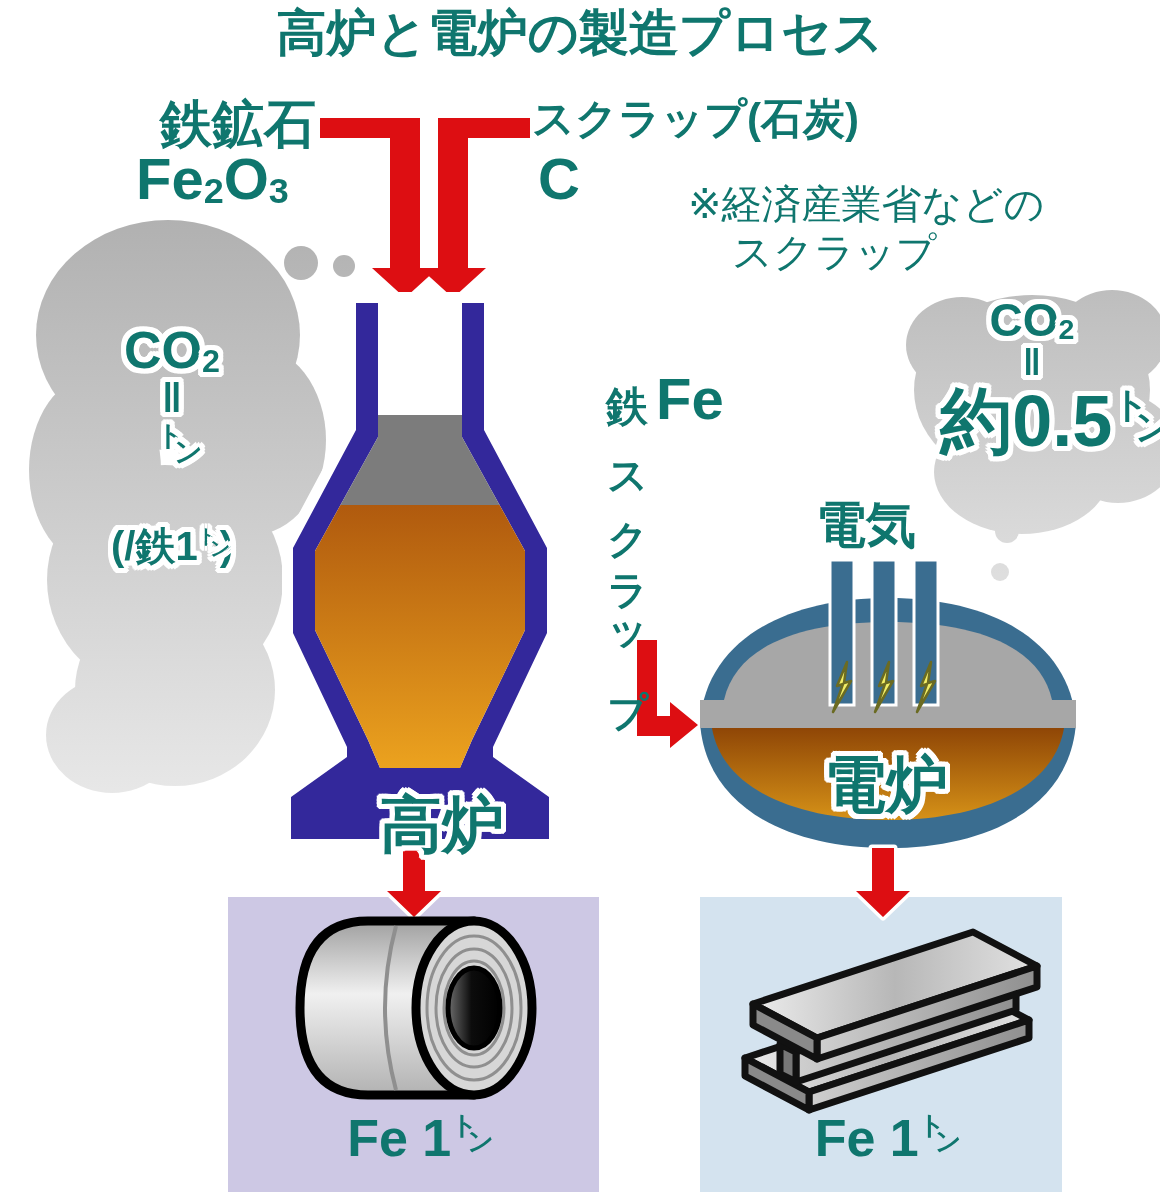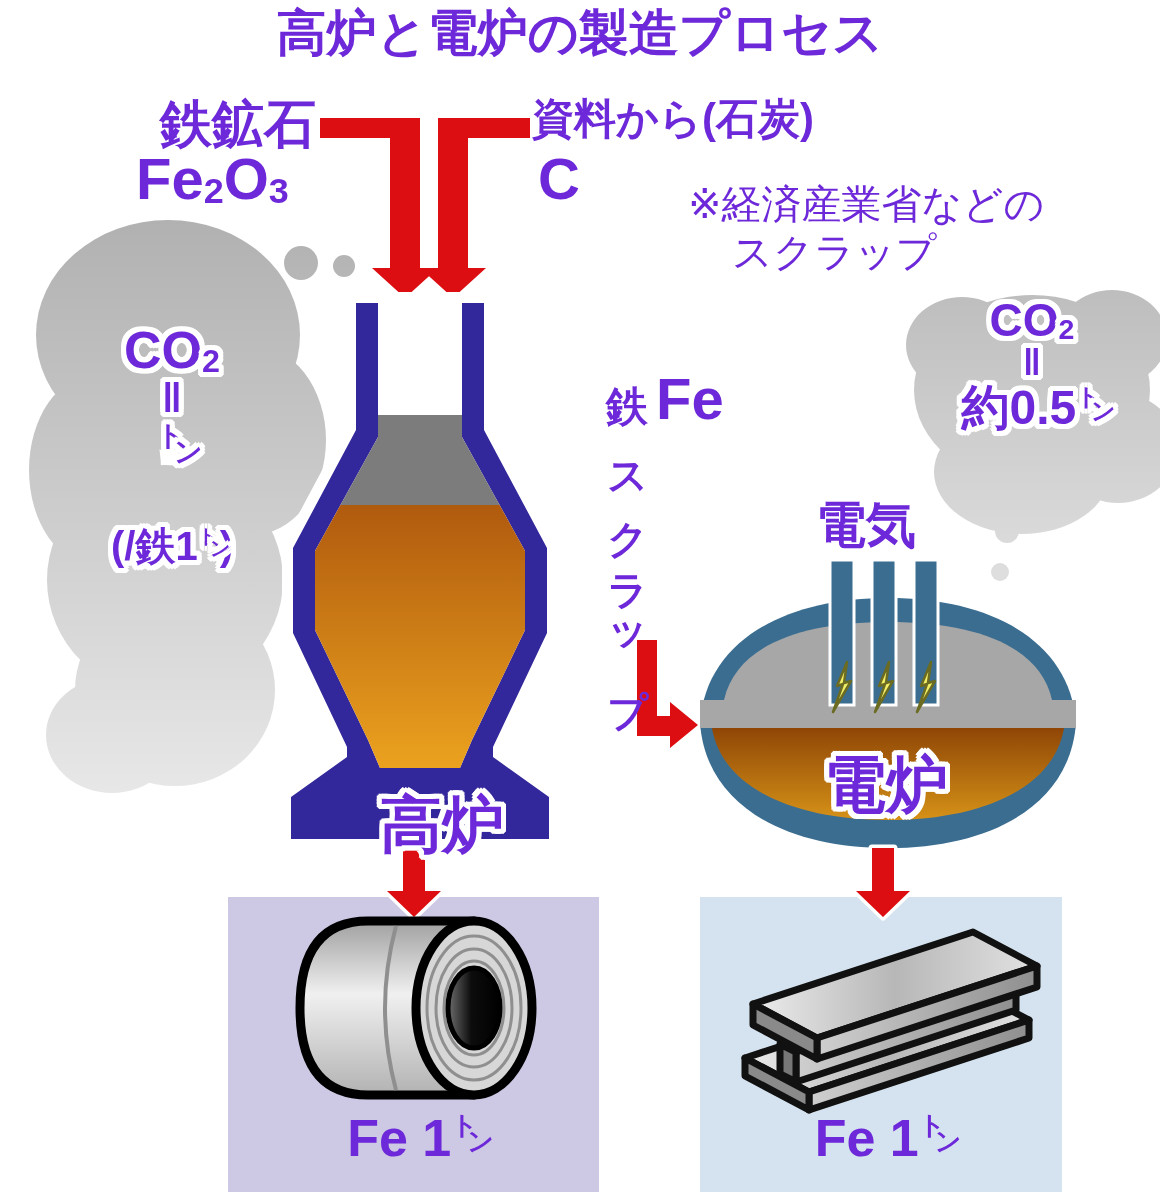--- a/index.html
+++ b/index.html
@@ -1,21 +1,21 @@
 <!DOCTYPE html>
 <html><head>
 <meta charset="utf-8">
 <style>
   html,body{margin:0;padding:0;background:#ffffff;}
   #stage{
     position:relative;width:1160px;height:1200px;overflow:hidden;background:#fff;
     font-family:"Liberation Sans","DejaVu Sans",sans-serif;color:#000;
   }
   .abs{position:absolute;}
-  .t{position:absolute;font-weight:bold;color:#6d28d9;white-space:nowrap;line-height:1.08;}
+  .t{position:absolute;font-weight:bold;color:#0f766e;white-space:nowrap;line-height:1.08;}
   .ctr{text-align:center;}
   .outlined{
     text-shadow:
       -4px -4px 0 #fff, 4px -4px 0 #fff, -4px 4px 0 #fff, 4px 4px 0 #fff,
       -5px 0 0 #fff, 5px 0 0 #fff, 0 -5px 0 #fff, 0 5px 0 #fff,
       -3px -5px 0 #fff, 3px 5px 0 #fff, -5px -3px 0 #fff, 5px 3px 0 #fff,
        5px -3px 0 #fff, -5px 3px 0 #fff, 3px -5px 0 #fff, -3px 5px 0 #fff;
   }
   sub.f{font-size:0.62em;vertical-align:-0.12em;font-weight:bold;}
   .ton{display:inline-block;position:relative;width:1.1em;height:1em;font-size:0.5em;vertical-align:0.62em;}
@@ -150,21 +150,21 @@
     </g>
   </svg>
 
   <div class="t ctr" style="left:0;top:6px;width:1160px;font-size:50px;">高炉と電炉の製造プロセス</div>
 
   <div class="t" style="left:160px;top:96px;font-size:52px;text-align:right;">鉄鉱石</div>
   <div class="t" style="left:136px;top:148px;font-size:58px;">
     <span>Fe</span><sub class="f">2</sub><span>O</span><sub class="f">3</sub>
   </div>
 
-  <div class="t" style="left:532px;top:96px;font-size:42px;">資料から(石炭)</div>
+  <div class="t" style="left:532px;top:96px;font-size:42px;">スクラップ(石炭)</div>
   <div class="t" style="left:538px;top:148px;font-size:58px;">C</div>
 
   <div class="t" style="left:688px;top:180px;font-size:40px;font-weight:normal;line-height:1.2;">
     <div>※経済産業省などの</div>
     <div style="margin-left:44px;">スクラップ</div>
   </div>
 
   <div class="t ctr outlined" style="left:32px;top:322px;width:280px;">
     <div style="font-size:52px;"><span>CO</span><sub class="f">2</sub></div>
     <div style="font-size:40px;line-height:0.95;">‖</div>
@@ -174,21 +174,21 @@
 
   <div class="t" style="left:606px;top:384px;font-size:42px;">鉄</div>
   <div class="t" style="left:656px;top:368px;font-size:58px;">Fe</div>
   <div class="t vert" style="left:606px;top:438px;font-size:40px;height:290px;">スクラップ</div>
 
   <div class="t" style="left:816px;top:498px;font-size:50px;">電気</div>
 
   <div class="t ctr outlined" style="left:912px;top:296px;width:240px;">
     <div style="font-size:46px;"><span>CO</span><sub class="f">2</sub></div>
     <div style="font-size:36px;line-height:0.95;">‖</div>
-    <div style="font-size:48px;line-height:1.15;"><span>約0.5</span><span class="ton"><i class="tk1">ト</i><i class="tk2">ン</i></span></div>
+    <div style="font-size:72px;line-height:1.15;text-align:right;"><span>約0.5</span><span class="ton"><i class="tk1">ト</i><i class="tk2">ン</i></span></div>
   </div>
 
   <div class="t ctr outlined" style="left:332px;top:792px;width:220px;font-size:62px;">高炉</div>
   <div class="t ctr outlined" style="left:776px;top:752px;width:220px;font-size:62px;">電炉</div>
 
   <div class="t ctr" style="left:228px;top:1110px;width:371px;font-size:52px;">
     <span>Fe 1</span><span class="ton"><i class="tk1">ト</i><i class="tk2">ン</i></span>
   </div>
   <div class="t ctr" style="left:700px;top:1110px;width:362px;font-size:52px;">
     <span>Fe 1</span><span class="ton"><i class="tk1">ト</i><i class="tk2">ン</i></span>

